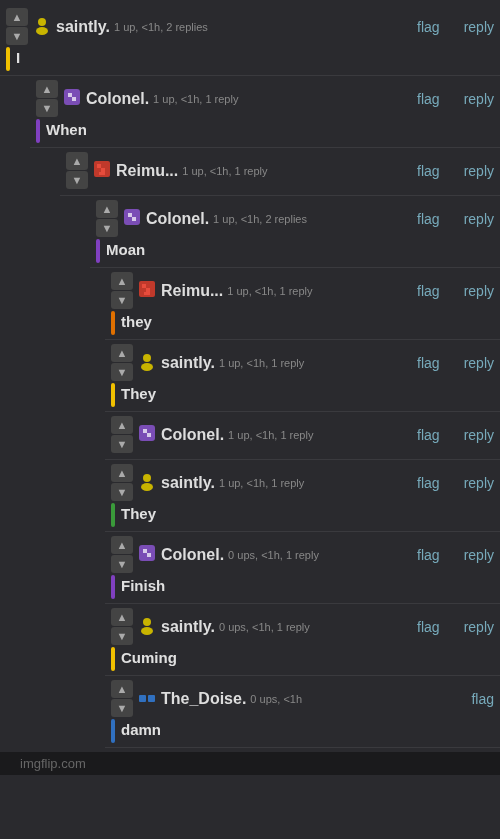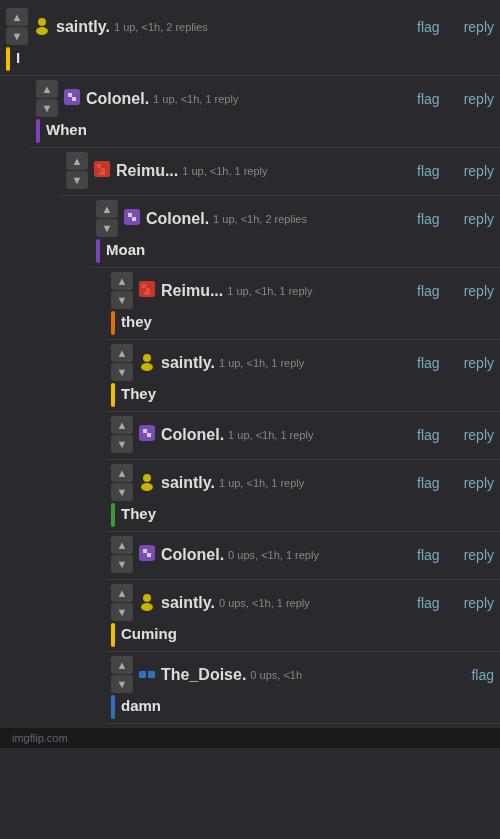--- a/index.html
+++ b/index.html
@@ -82,22 +82,22 @@
     .comment-text {
       color: #e0e0e0;
       font-size: 15px;
       font-weight: bold;
       padding: 2px 0;
       flex: 1;
     }
     .footer {
       background: #1a1a1c;
       color: #666;
-      font-size: 11px;
-      padding: 4px 12px;
+      font-size: 13px;
+      padding: 4px 20px;
       text-align: left;
     }
     .bar-yellow { background: #f0c000; }
     .bar-orange { background: #e07000; }
     .bar-green { background: #3a9a3a; }
     .bar-purple { background: #8040c0; }
     .bar-blue { background: #3070c0; }
   </style>
 </head>
 <body>
@@ -311,20 +311,24 @@
               <rect x="10" y="10" width="4" height="4" fill="#fff" opacity="0.7"></rect>
             </svg></span>
           <span class="username">Colonel.</span>
           <span class="meta">  0 ups, &lt;1h, 1 reply</span>
         </div>
         <div class="actions">
           <a class="action-link">flag</a>
           <a class="action-link">reply</a>
         </div>
       </div>
+      <div class="comment-body">
+        <div class="indent-bar bar-purple" style="min-height: 24px;"></div>
+        <div class="comment-text">Finish</div>
+      </div>
     </div>
     <div class="comment" style="margin-left: 105px;">
       <div class="comment-header">
         <div class="comment-left">
           <div class="vote-buttons">
             <button class="vote-btn">▲</button>
             <button class="vote-btn">▼</button>
           </div>
           <span><svg width="20" height="20" viewBox="0 0 20 20">
               <circle cx="10" cy="7" r="4" fill="#c8b400"></circle>

